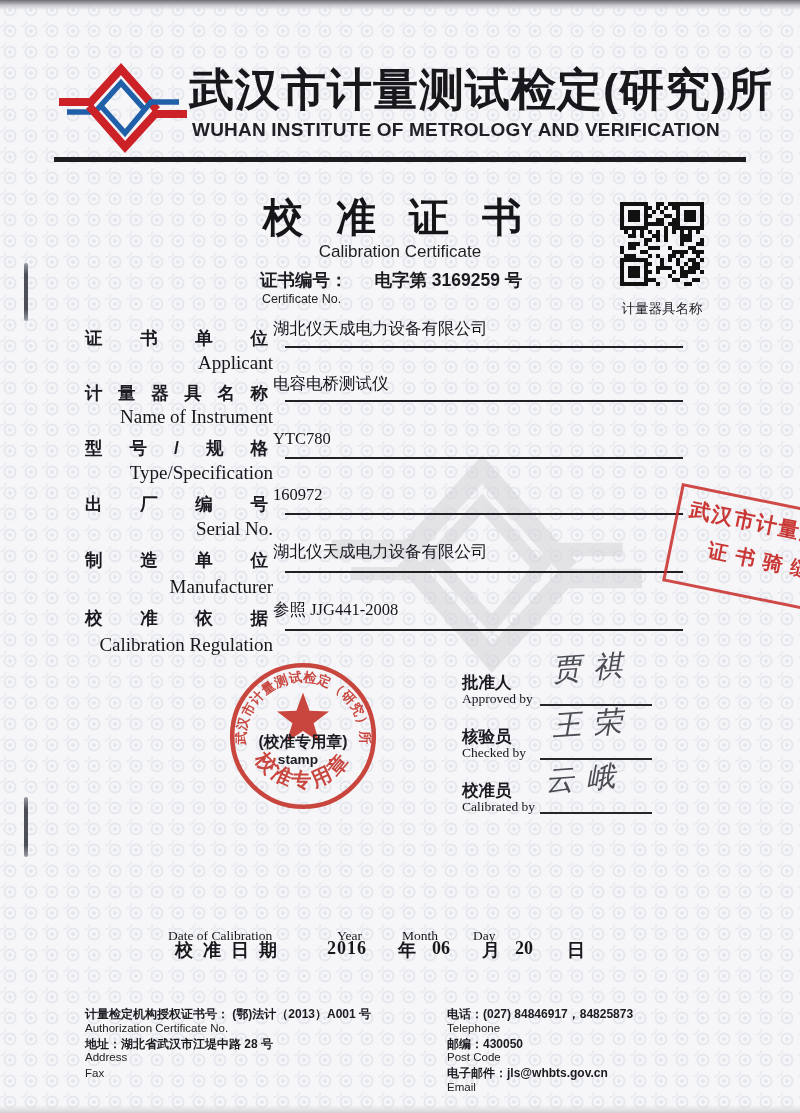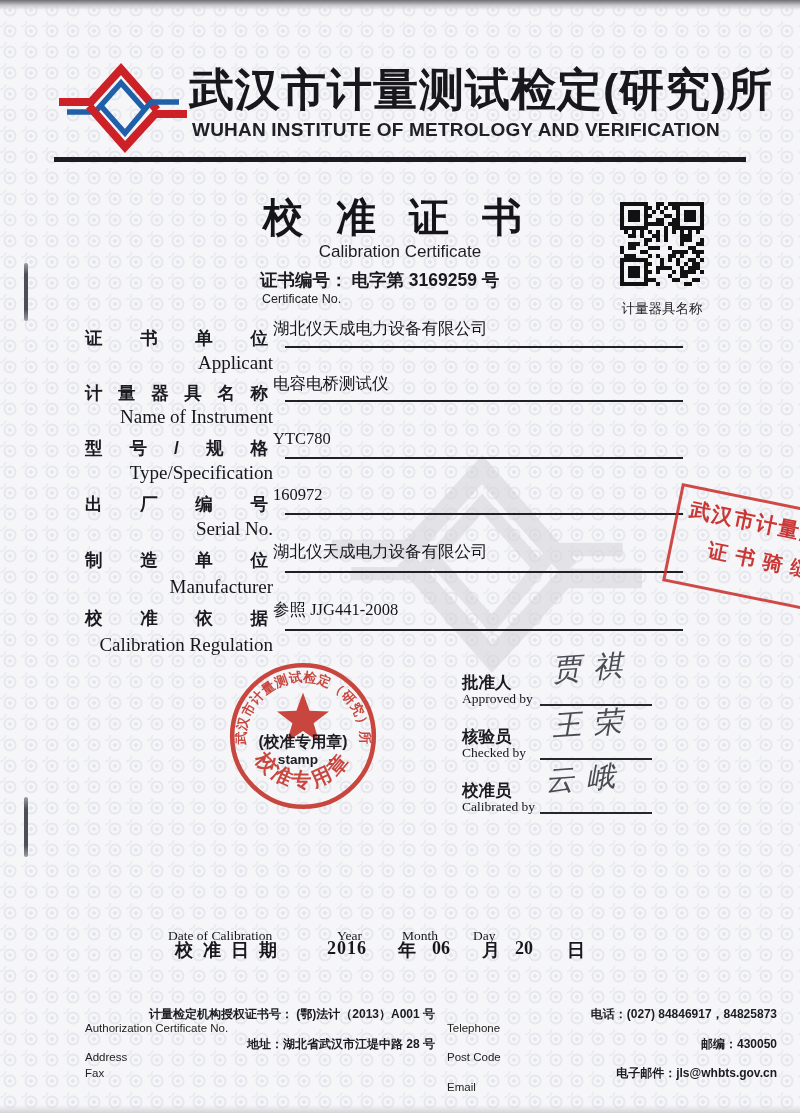--- a/index.html
+++ b/index.html
@@ -15,31 +15,31 @@
     background-size:21px 21px, 21px 21px, 21px 21px;
     font-family:"Liberation Sans", sans-serif;
     color:#1a1a1f;
   }
   .edge-top { position:absolute; top:0; left:0; right:0; height:10px;
     background:linear-gradient(#6e6e73, #c9c9ce 55%, rgba(201,201,206,0)); }
   .edge-bottom { position:absolute; bottom:0; left:0; right:0; height:8px;
     background:linear-gradient(rgba(207,207,211,0), #d4d4d8); }
   .abs { position:absolute; }
   .ser { font-family:"Liberation Serif", serif; }
-  .nowrap { white-space:nowrap;text-align:right; }
+  .nowrap { white-space:nowrap; }
 
   .org-cn { left:189px; top:60px; font-size:45px; font-weight:700; letter-spacing:1px; color:#17171c; }
   .org-en { left:192px; top:119px; font-size:19px; font-weight:700; letter-spacing:.2px; color:#202026; }
   .head-rule { left:54px; top:157px; width:692px; height:5px; background:#1b1b20; }
 
   .title-cn { left:263px; top:190px; font-size:40px; font-weight:700; letter-spacing:33px; color:#141419; }
   .title-en { left:0; top:242px; width:800px; text-align:center; font-size:17px; color:#1d1d22; }
 
   .certno { left:260px; top:268px; font-size:17.5px; font-weight:700; }
-  .certno .val { margin-left:4px; }
+  .certno .val { margin-left:27px; }
   .certno-en { left:262px; top:292px; font-size:12.5px; color:#222; }
 
   .qr-wrap { left:620px; top:202px; width:84px; height:84px; }
   .qr-cap { left:614px; top:300px; width:96px; text-align:center; font-size:13.5px; color:#1e1e24; }
 
   .field-label { left:85px; width:183px; font-size:17.5px; font-weight:700;
     text-align:justify; text-align-last:justify; color:#1a1a20; }
   .field-en { left:80px; width:193px; text-align:right; font-size:19px; color:#16161b;
     font-family:"Liberation Serif", serif; }
   .field-value { left:273px; font-size:16.5px; color:#14141a; font-family:"Liberation Serif", serif; }

